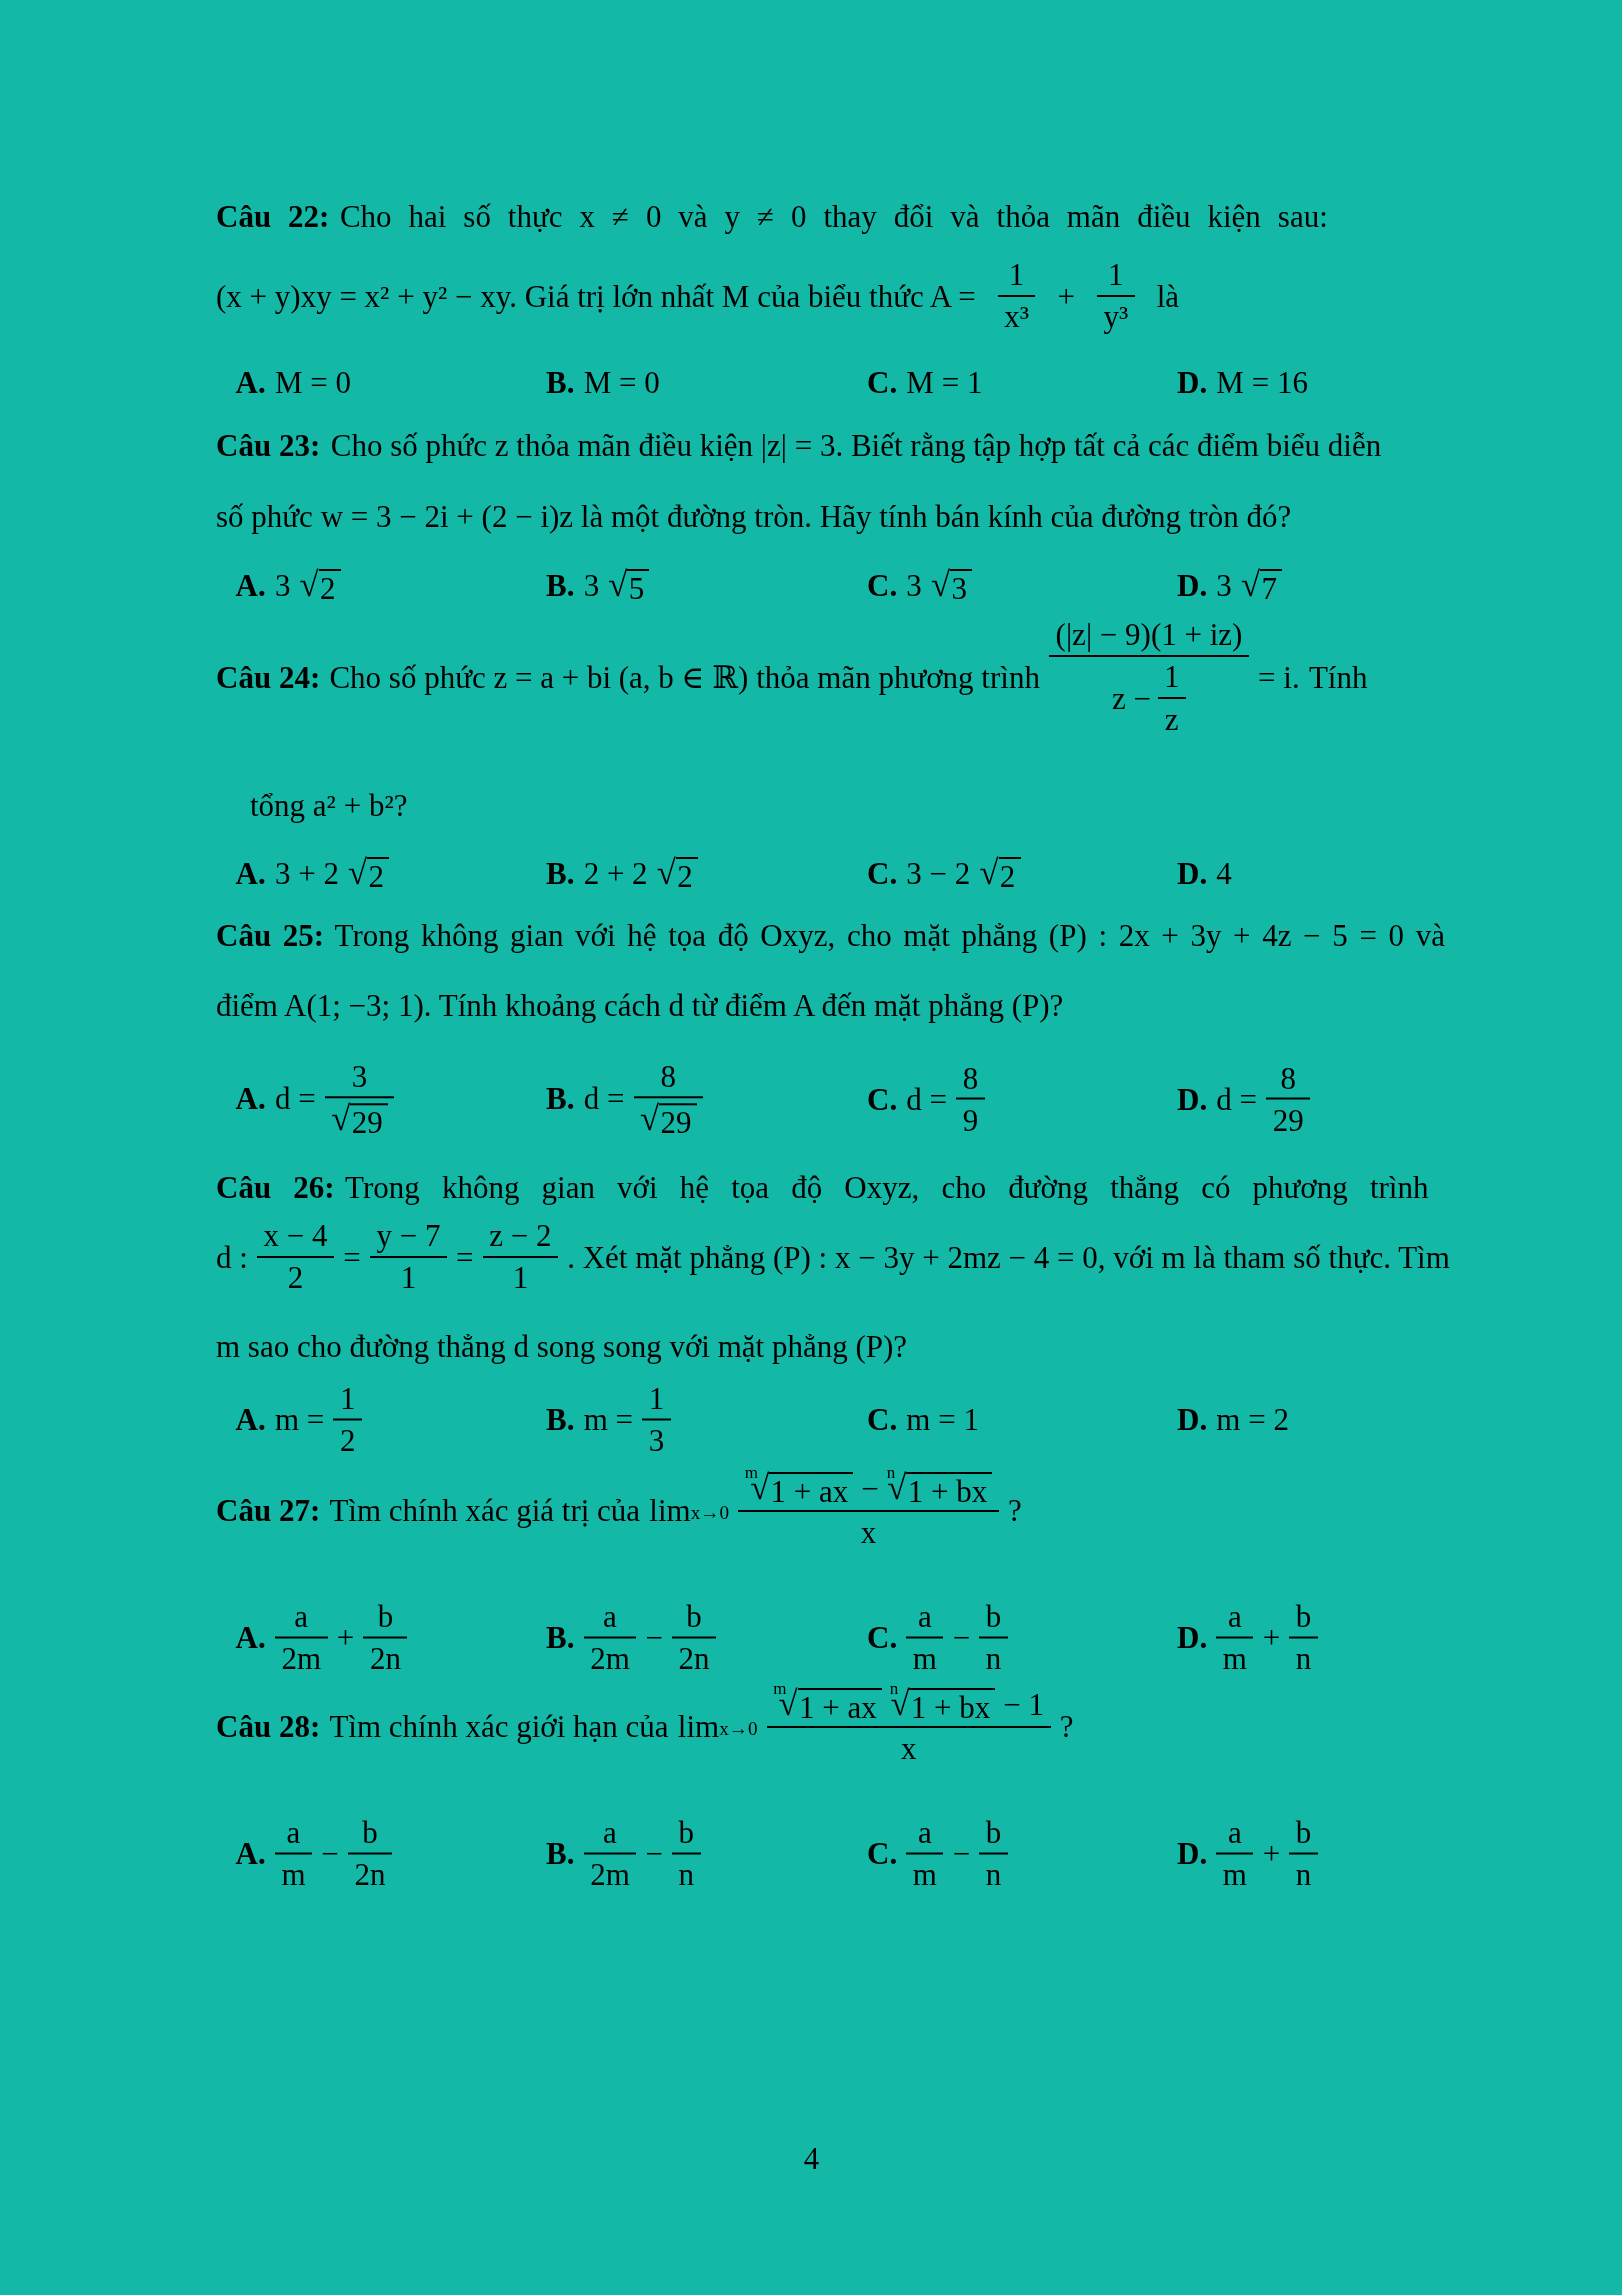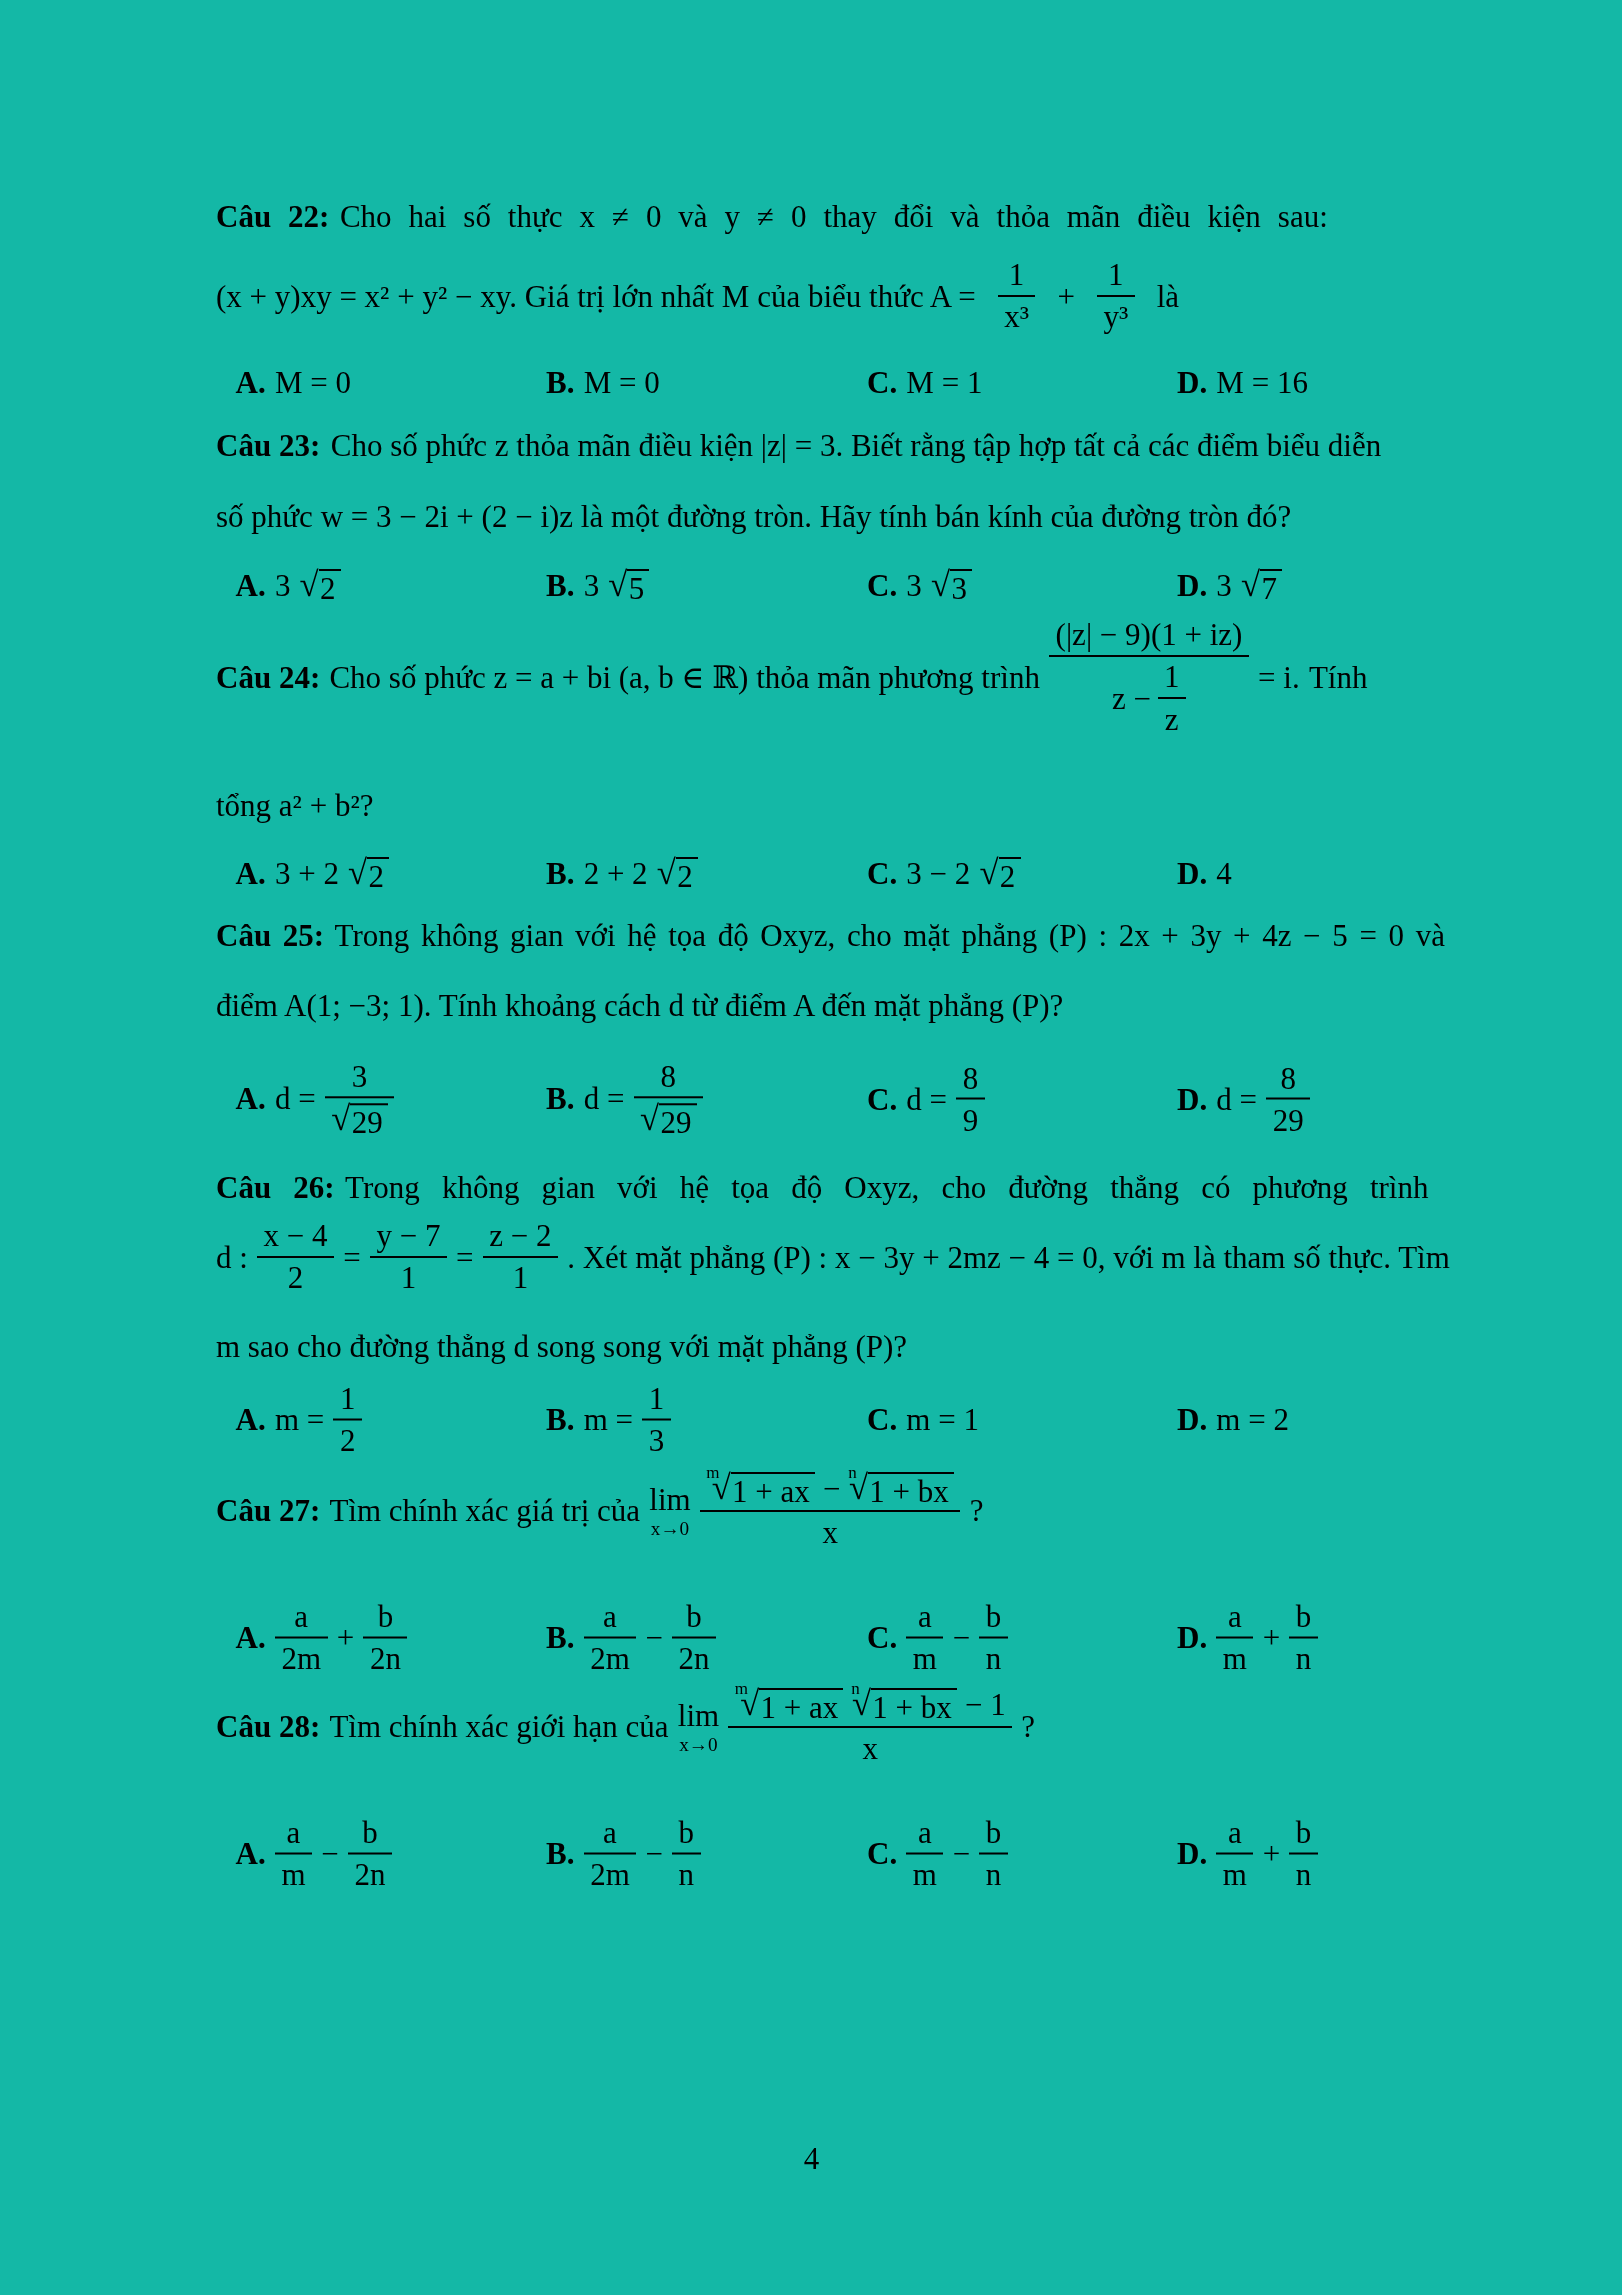--- a/index.html
+++ b/index.html
@@ -32,41 +32,41 @@
   .sqrt .sym { line-height: 0.9; font-size: 1.12em; }
   .sqrt .rad { border-top: 2px solid #000; padding: 2px 5.2px 0 1.3px; line-height: 1; white-space: nowrap; }
 
   
   .root { display: inline-flex; align-items: flex-start; line-height: 1; }
   .root .idx { font-size: 0.55em; line-height: 1; margin-right: -7.9px; transform: translateY(-7.9px); z-index: 1; }
   .root .sym { line-height: 0.9; font-size: 1.12em; }
   .root .rad { border-top: 2px solid #000; padding: 2px 5.2px 0 1.3px; line-height: 1; white-space: nowrap; }
 
   
-  .lim { display: inline-flex; flex-direction: column; align-items: center; line-height: 1; }
+  .lim { display: inline-flex; align-items: center; line-height: 1; }
   .lim .lim-bot { font-size: 0.62em; margin-top: 3.9px; }
 
   
   .opts { position: absolute; left: 216px; width: 1197px; }
   .opt { position: absolute; top: 50%; transform: translateY(-50%); display: flex; align-items: center; gap: 9.2px; white-space: nowrap; }
   .opt .opt-label { font-weight: bold; }
   .opt-a { left: 19.6px; }
   .opt-b { left: 330px; }
   .opt-c { left: 651px; }
   .opt-d { left: 961px; }
 
   
   #q22-l1 { top: 196px; }
   #q22-l2 { top: 259px; gap: 22px; }
   #q22-op { top: 359px; height: 47px; }
   #q23-l1 { top: 425px; }
   #q23-l2 { top: 496px; }
   #q23-op { top: 548px; height: 76px; }
   #q24-l1 { top: 619px; }
-  #q24-l2 { top: 785px; }
+  #q24-l2 { top: 785px; margin-left: 34px; }
   #q24-op { top: 836px; height: 76px; }
   #q25-l1 { top: 915px; }
   #q25-l2 { top: 985px; }
   #q25-op { top: 1047px; height: 105px; }
   #q26-l1 { top: 1167px; }
   #q26-l2 { top: 1220px; }
   #q26-l3 { top: 1326px; }
   #q26-op { top: 1374px; height: 92px; }
   #q27-l1 { top: 1472px; }
   #q27-op { top: 1589px; height: 98px; }

